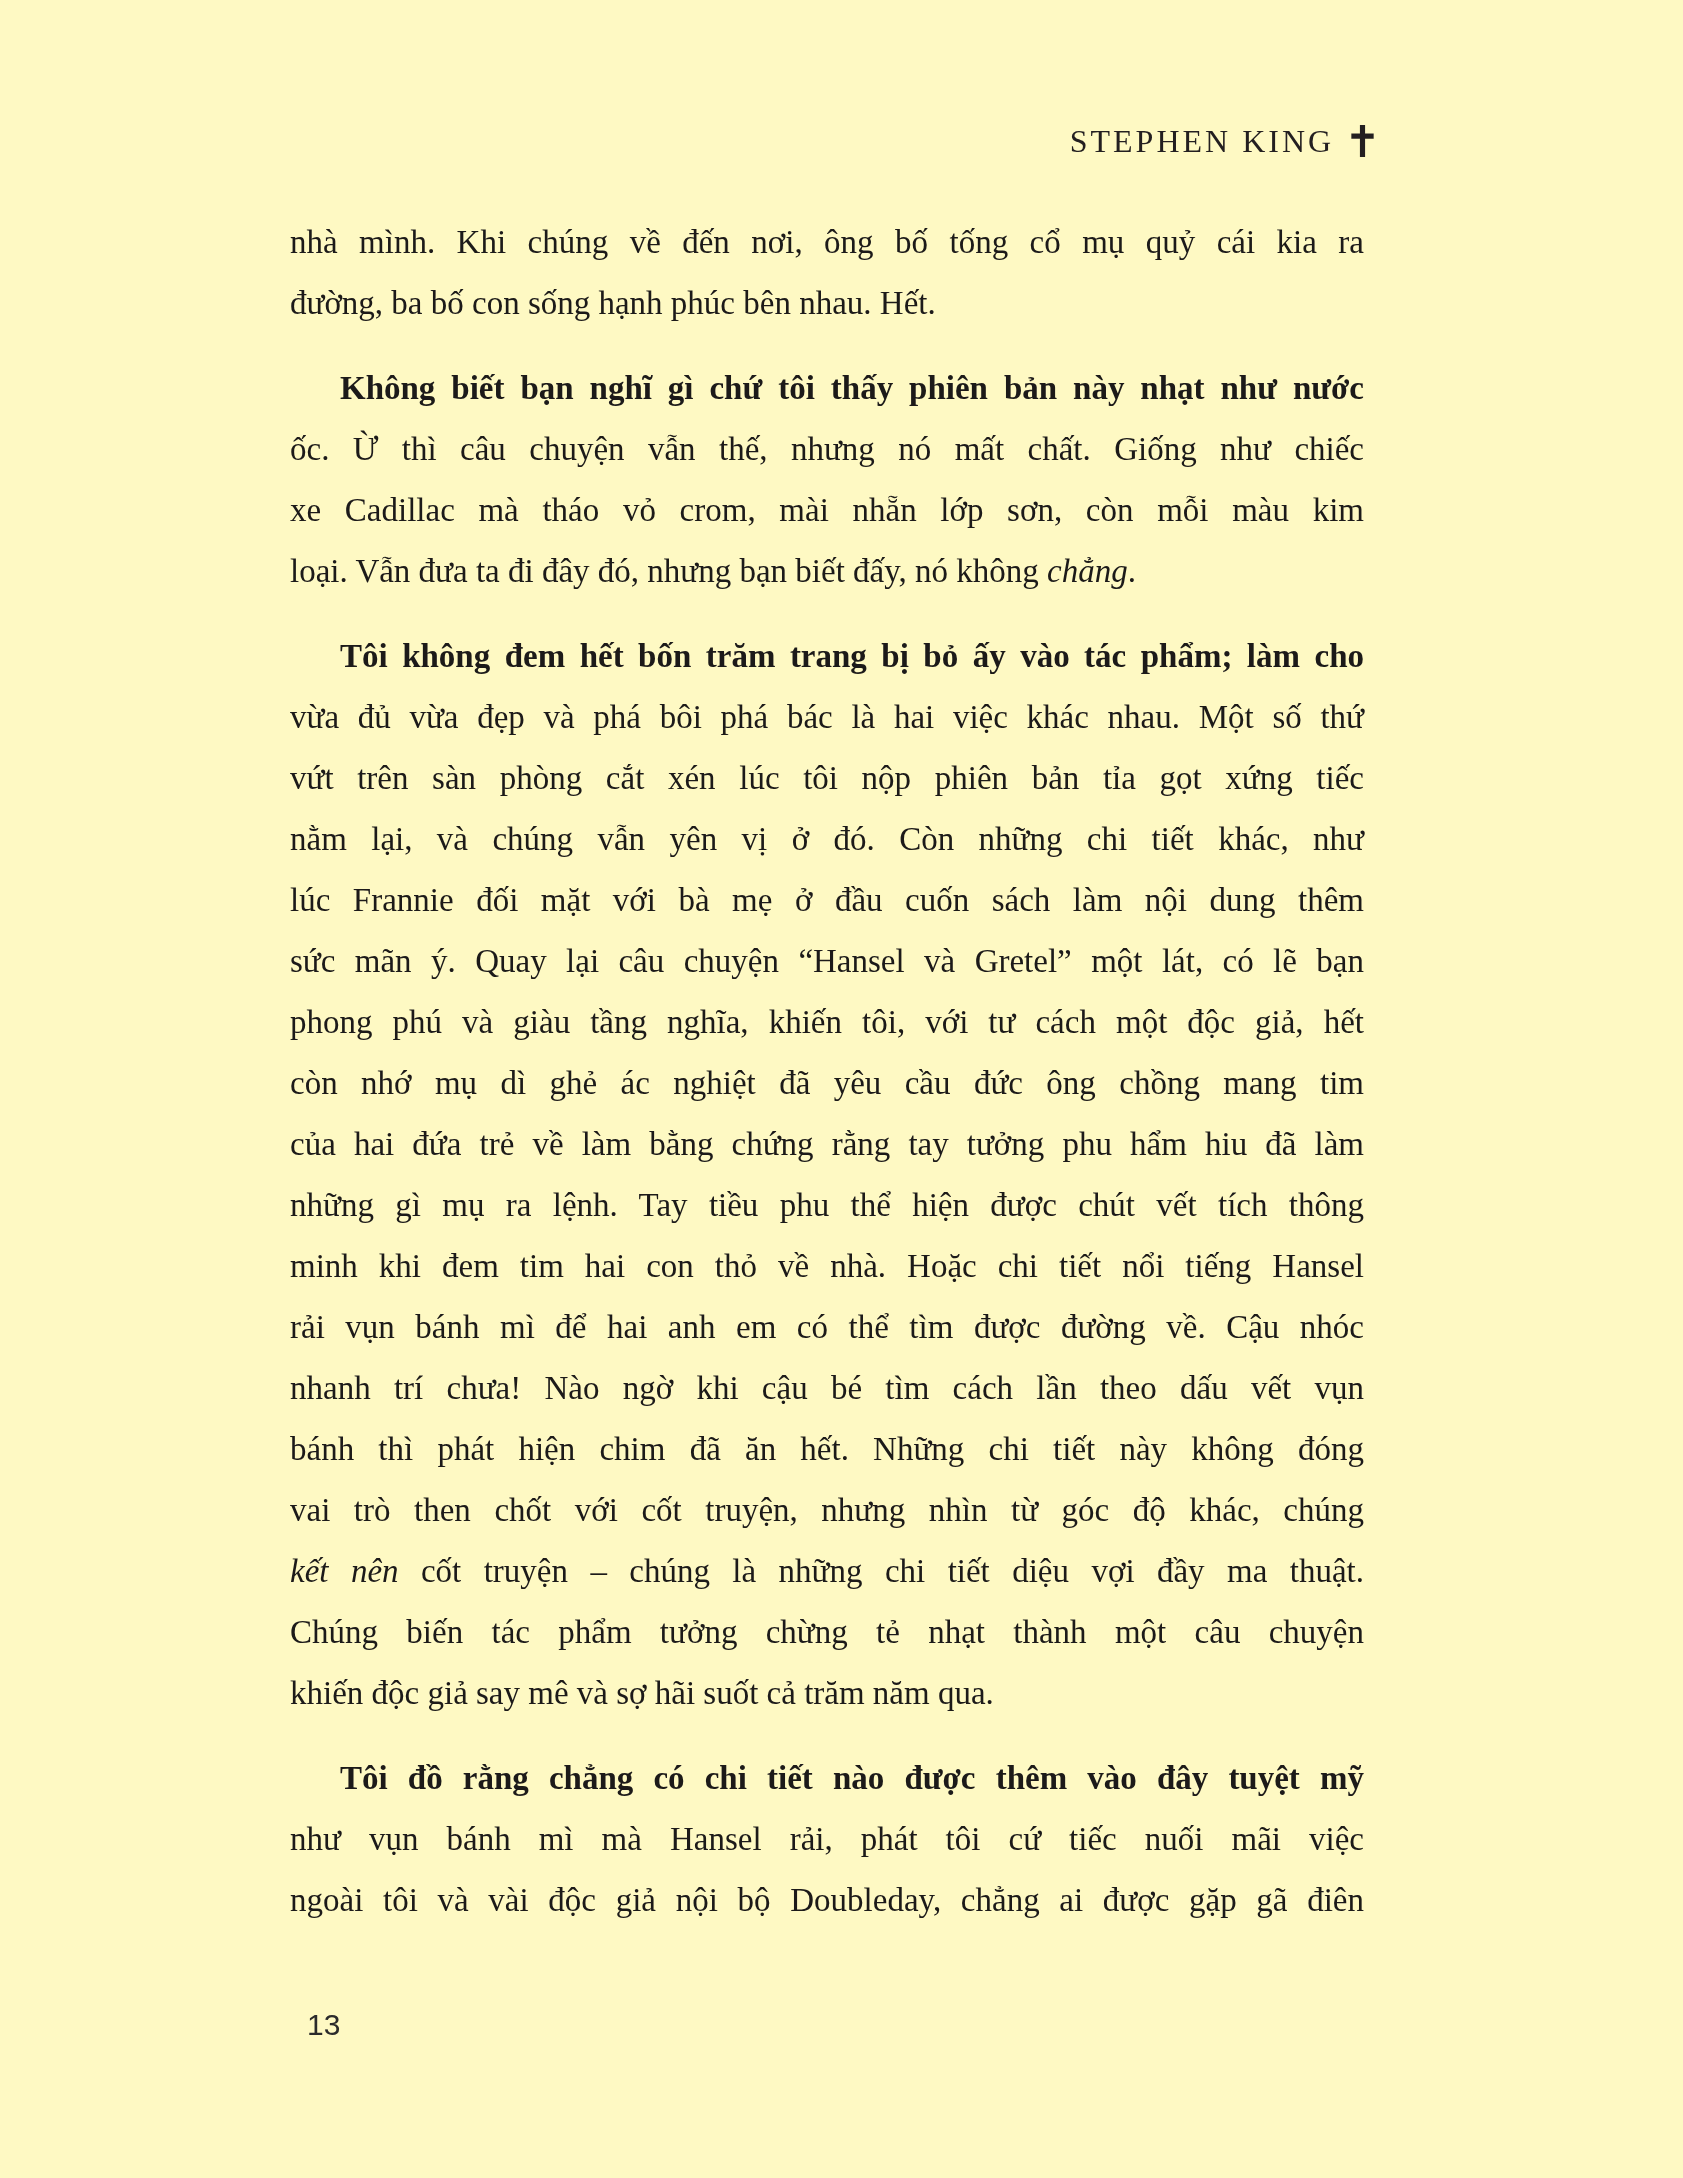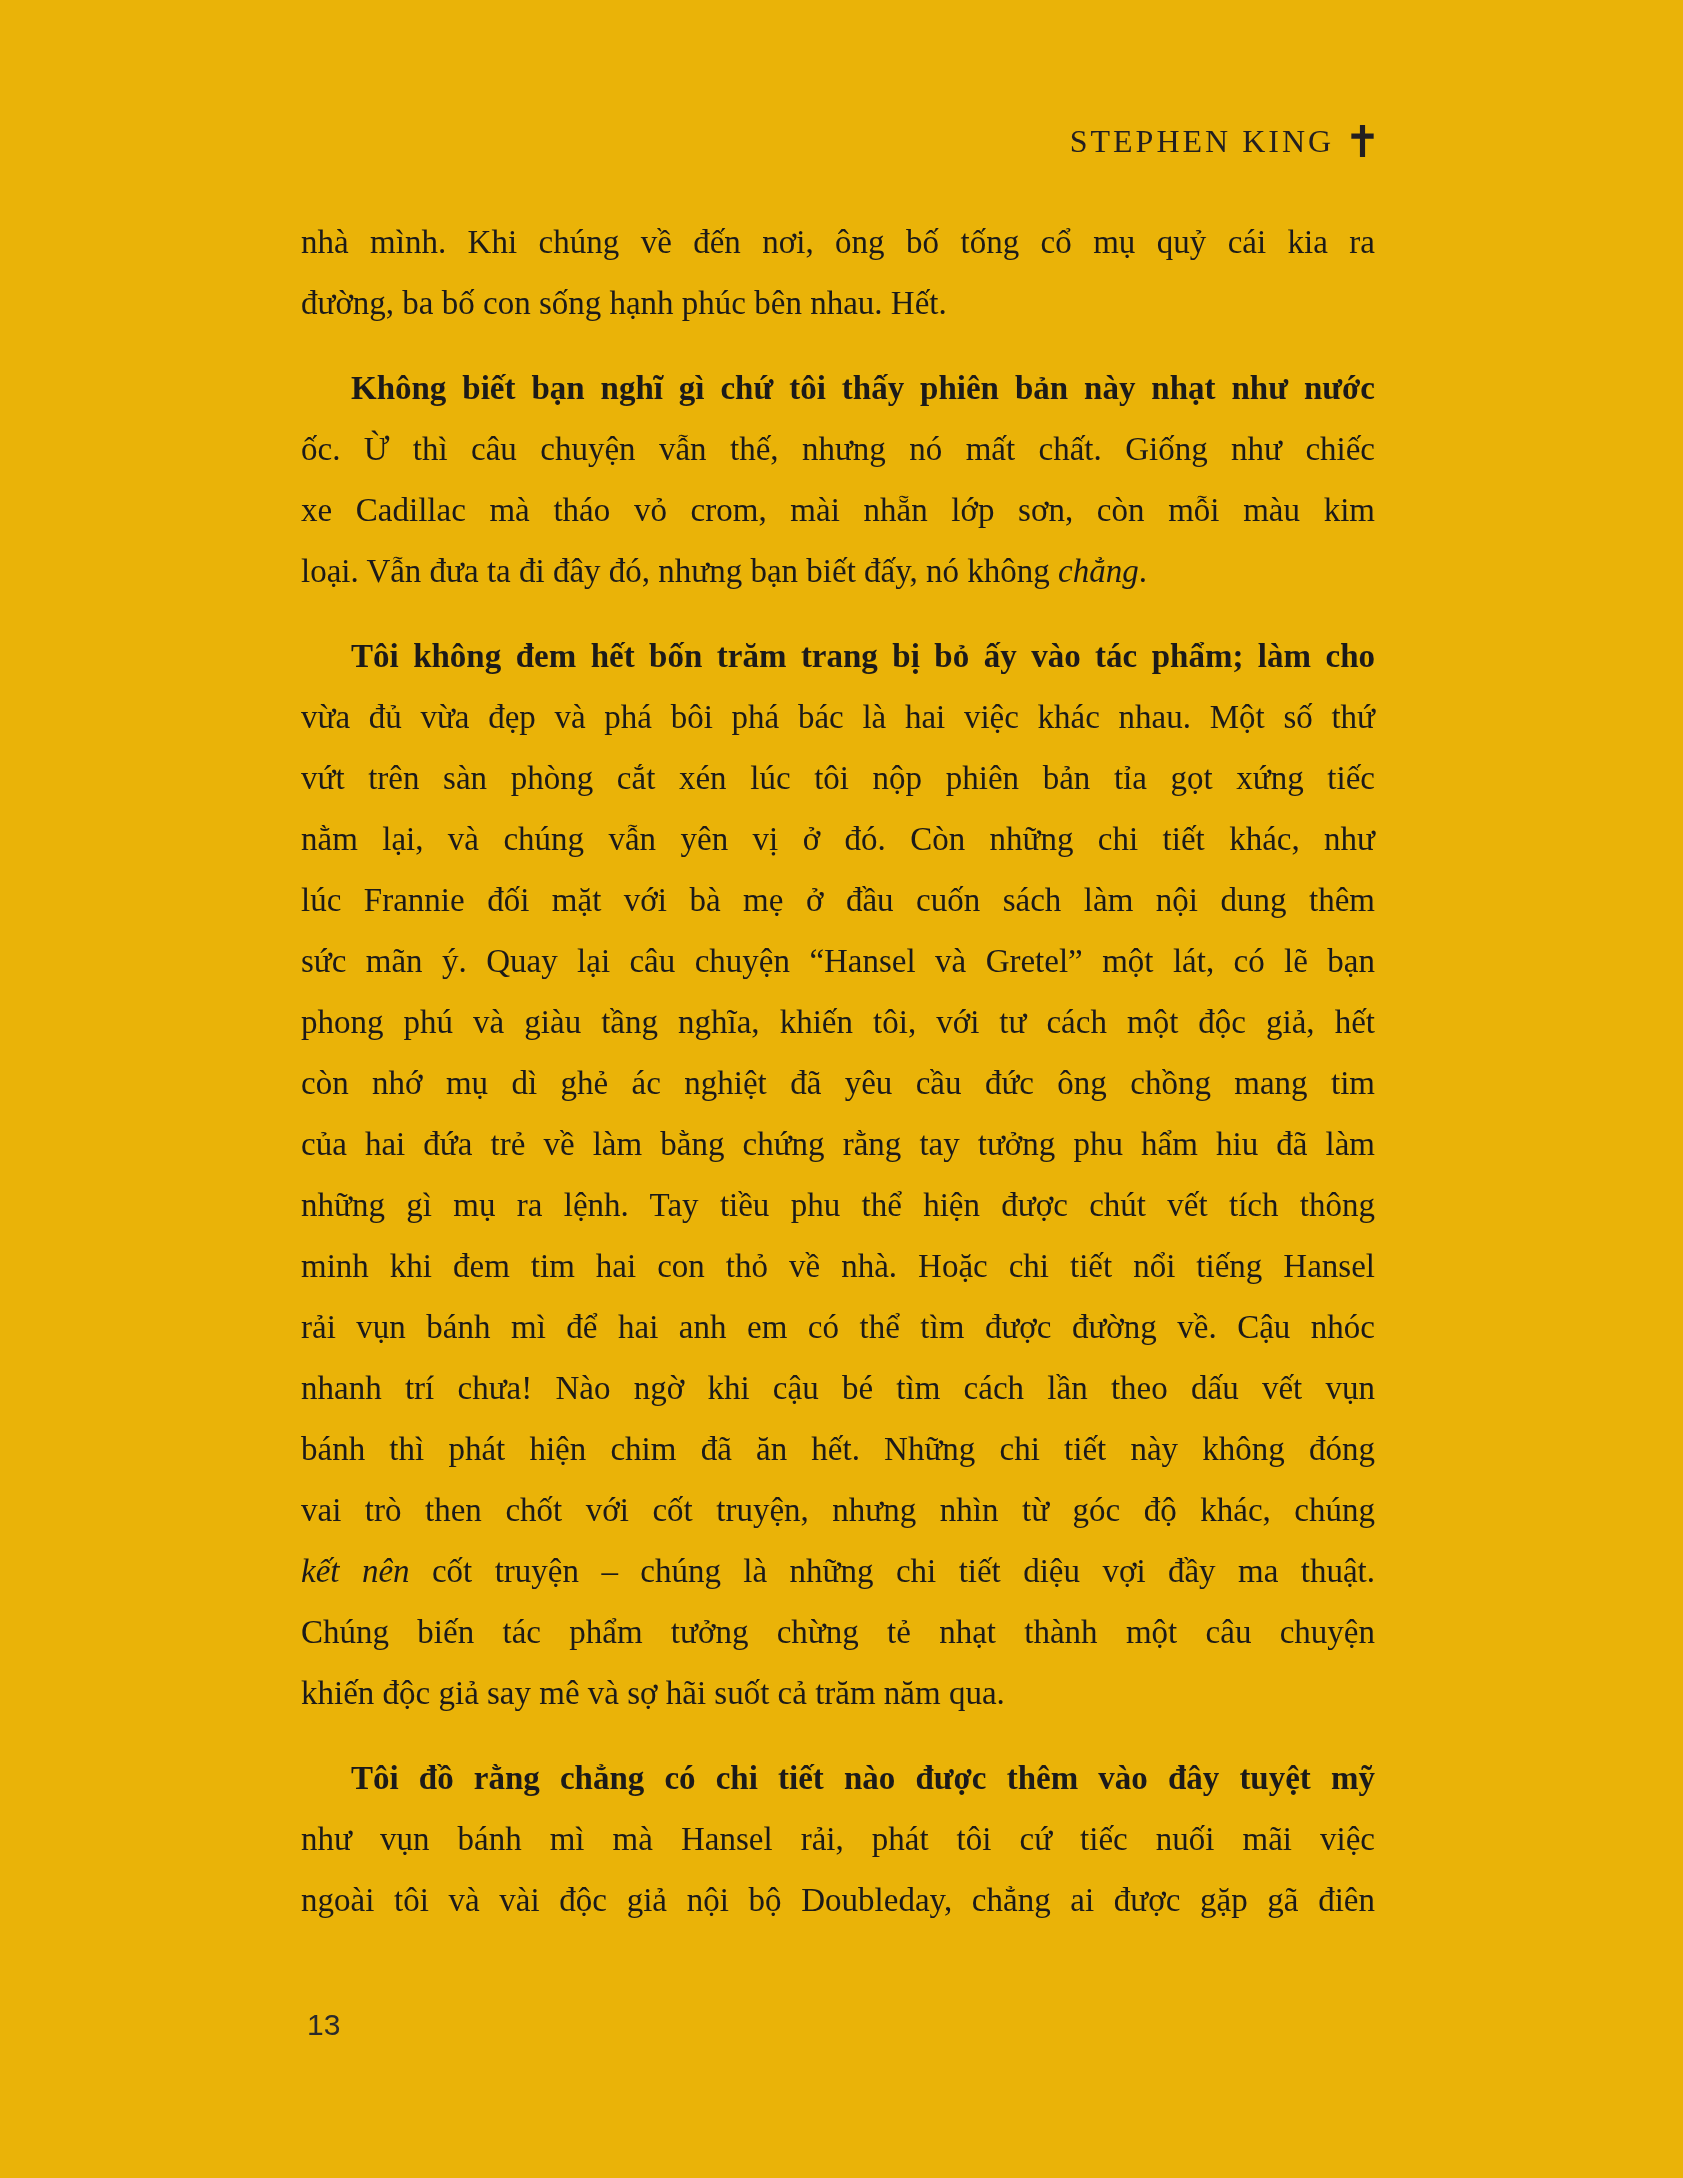--- a/index.html
+++ b/index.html
@@ -1,40 +1,40 @@
 <!DOCTYPE html>
 <html><head>
 <meta charset="utf-8">
 <style>
   html,body{margin:0;padding:0;background:#ffffff;}
   .page{
     position:relative;
     width:1683px;height:2178px;
-    background:#eab308;
+    background:#fef9c3;
     overflow:hidden;
     font-family:"Liberation Serif","DejaVu Serif",serif;
     color:#1c1a19;
   }
   .running-header{
     position:absolute;left:307px;top:111px;width:1074px;
     text-align:right;
     font-size:32px;
     letter-spacing:3px;
     color:#231f20;
     white-space:nowrap;
   }
   .cross{
     font-family:"DejaVu Sans",sans-serif;
     font-size:44px;
     letter-spacing:0;
     margin-left:10px;
     position:relative;top:5px;
   }
   .body-text{
-    position:absolute;left:301px;top:212px;width:1074px;
+    position:absolute;left:290px;top:212px;width:1074px;
     font-size:33px;
     line-height:61px;
   }
   .paragraph + .paragraph{margin-top:24px;}
   .line{
     text-align:justify;
     text-align-last:justify;
     white-space:normal;
   }
   .line.noj{text-align-last:left;}

